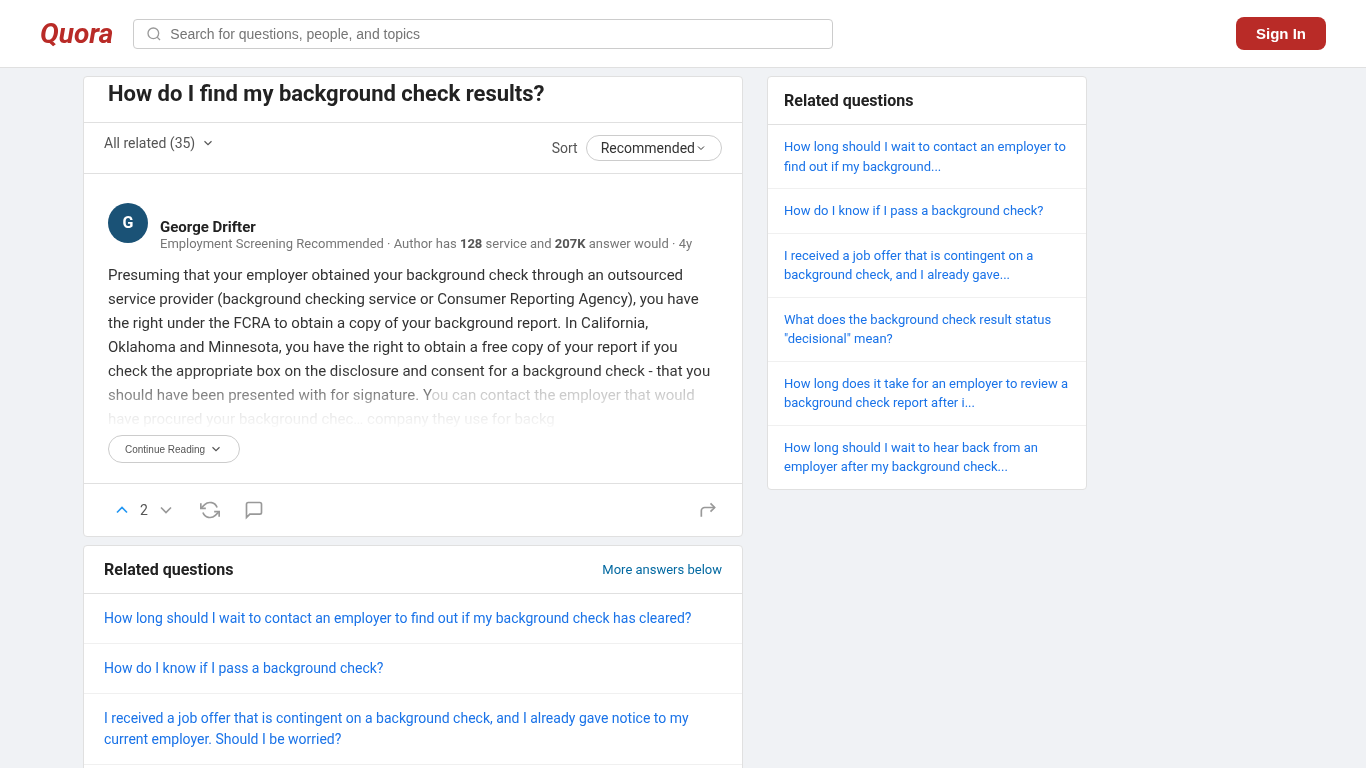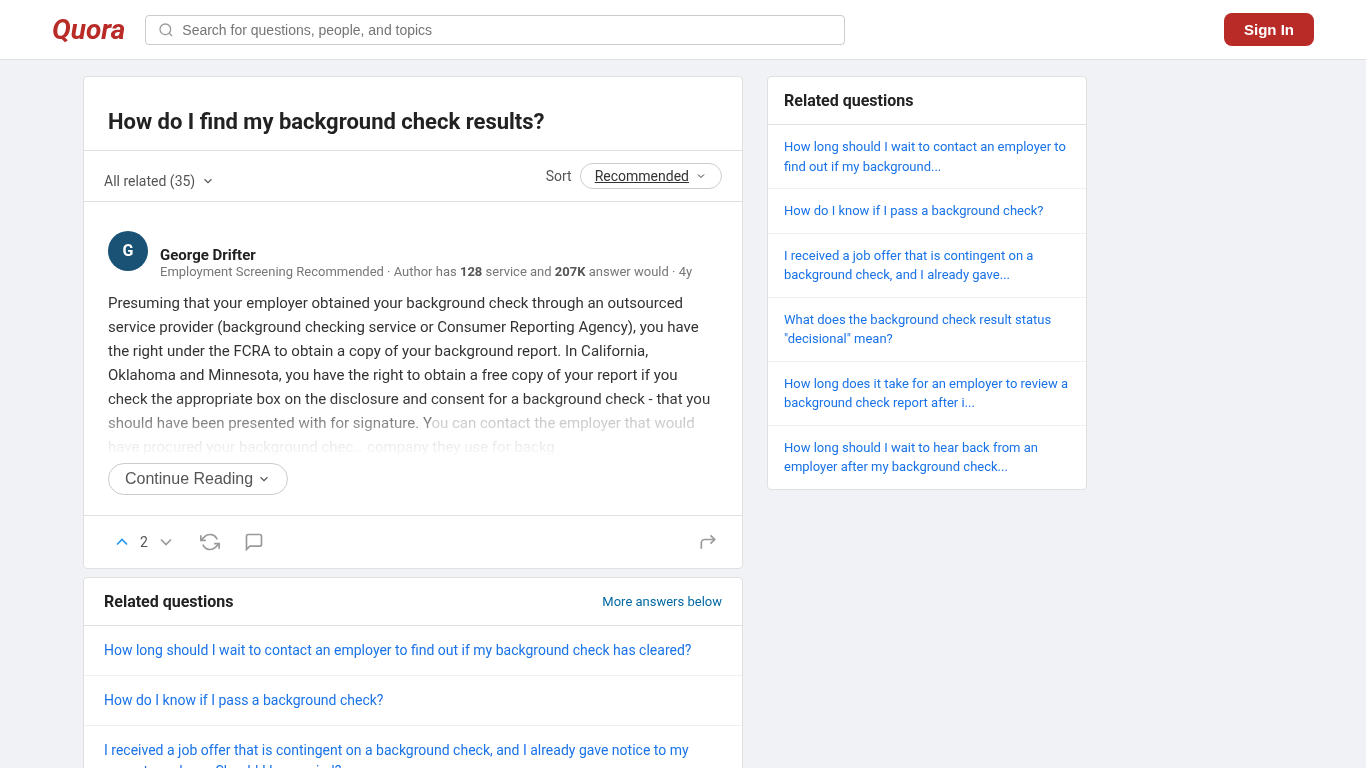--- a/index.html
+++ b/index.html
@@ -9,22 +9,22 @@
       color: #333;
       font-size: 15px;
     }
 
     
     .header {
       background: #fff;
       border-bottom: 1px solid #e0e0e0;
       display: flex;
       align-items: center;
-      padding: 0 52px;
-      height: 60px;
+      padding: 0 40px;
+      height: 68px;
       position: fixed;
       top: 0;
       left: 0;
       right: 0;
       z-index: 100;
     }
     .logo {
       font-size: 28px;
       font-weight: bold;
       color: #b92b27;
@@ -87,28 +87,28 @@
     .question-card {
       background: #fff;
       border: 1px solid #e0e0e0;
       border-radius: 4px;
       margin-bottom: 0;
     }
     .question-title {
       font-size: 22px;
       font-weight: bold;
       color: #222;
-      padding: 32px 24px 16px;
+      padding: 4px 24px 16px;
       border-bottom: 1px solid #e0e0e0;
     }
 
     
     .filter-bar {
       display: flex;
-      align-items: flex-end;
+      align-items: flex-start;
       justify-content: space-between;
       padding: 12px 20px;
       border-bottom: 1px solid #e0e0e0;
     }
     .all-related {
       display: flex;
       align-items: center;
       gap: 6px;
       font-size: 14px;
       color: #555;
@@ -123,23 +123,21 @@
       color: #555;
     }
     .sort-dropdown {
       border: 1px solid #ccc;
       border-radius: 20px;
       padding: 4px 14px;
       font-size: 14px;
       cursor: pointer;
       display: flex;
       align-items: center;
-      gap: 6px;
       color: #333;
-      text-decoration: underline;
     }
 
     
     .answer-block {
       padding: 20px 24px;
       border-bottom: 1px solid #e0e0e0;
     }
     .author-row {
       display: flex;
       align-items: center;
@@ -178,21 +176,21 @@
     .answer-text-faded {
       color: #aaa;
     }
     .continue-reading-btn {
       display: inline-flex;
       align-items: center;
       gap: 4px;
       border: 1px solid #ccc;
       border-radius: 20px;
       padding: 6px 16px;
-      font-size: 16px;
+      font-size: 10px;
       cursor: pointer;
       background: #fff;
       color: #555;
       margin-top: 4px;
     }
     .continue-reading-btn svg { color: #555; }
 
     
     .answer-text-wrapper {
       position: relative;

